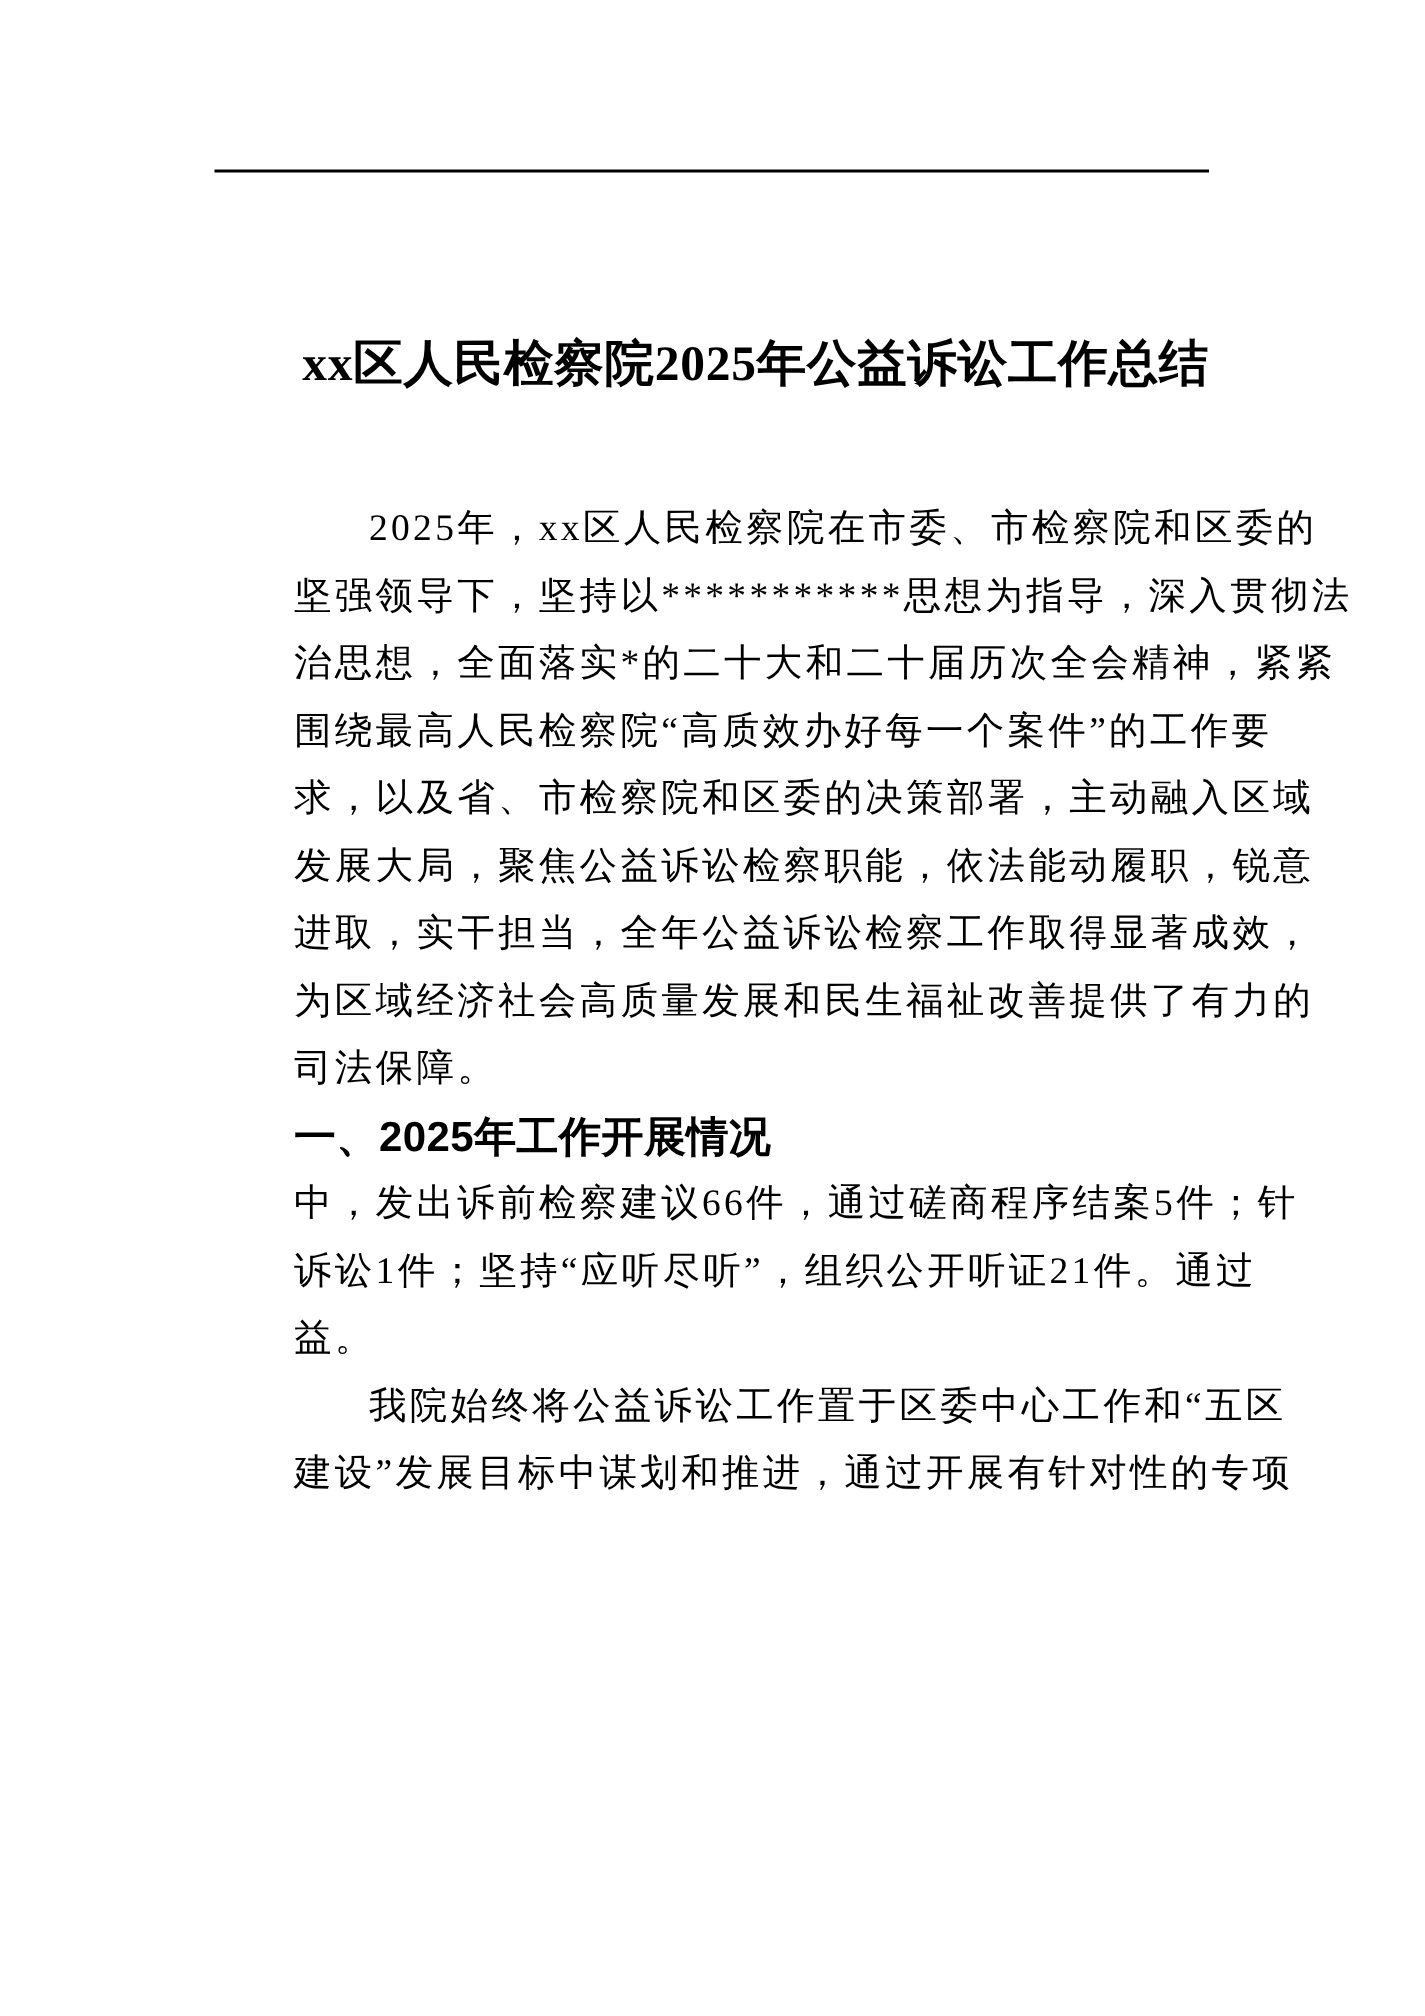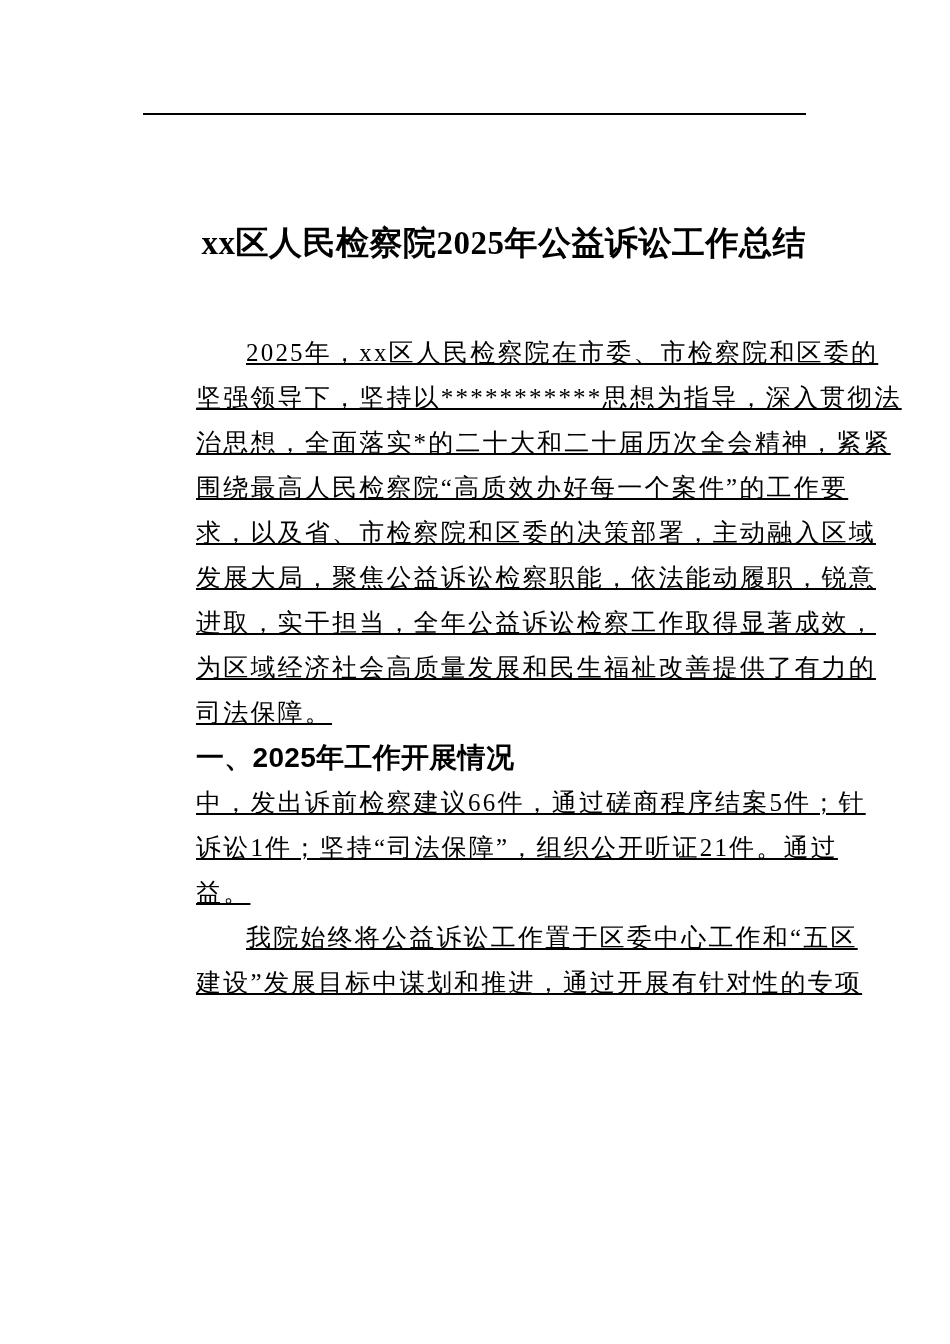--- a/index.html
+++ b/index.html
@@ -49,21 +49,20 @@
       text-indent: 50px;
       text-align: justify;
       text-align-last: left;
       letter-spacing: 2.2px;
     }
     .para .line {
       display: block;
       white-space: nowrap;
       text-align: justify;
       text-align-last: justify;
-      text-decoration: underline;
     }
     .para .line.last {
       text-align-last: left;
     }
     .para .line.first {
       padding-left: 50px;
     }
     .heading1 {
       margin: 0;
       padding-left: 50px;
@@ -100,21 +99,21 @@
     <span class="line">发展大局，聚焦公益诉讼检察职能，依法能动履职，锐意</span>
     <span class="line">进取，实干担当，全年公益诉讼检察工作取得显著成效，</span>
     <span class="line">为区域经济社会高质量发展和民生福祉改善提供了有力的</span>
     <span class="line last">司法保障。</span>
   </div>
 
   <h2 class="heading1">一、2025年工作开展情况</h2>
 
   <div class="para">
     <span class="line">中，发出诉前检察建议66件，通过磋商程序结案5件；针</span>
-    <span class="line">诉讼1件；坚持“司法保障”，组织公开听证21件。通过</span>
+    <span class="line">诉讼1件；坚持“应听尽听”，组织公开听证21件。通过</span>
     <span class="line last">益。</span>
   </div>
 
 
   <div class="para">
     <span class="line first">我院始终将公益诉讼工作置于区委中心工作和“五区</span>
     <span class="line">建设”发展目标中谋划和推进，通过开展有针对性的专项</span>
   </div>
 
 </div>

